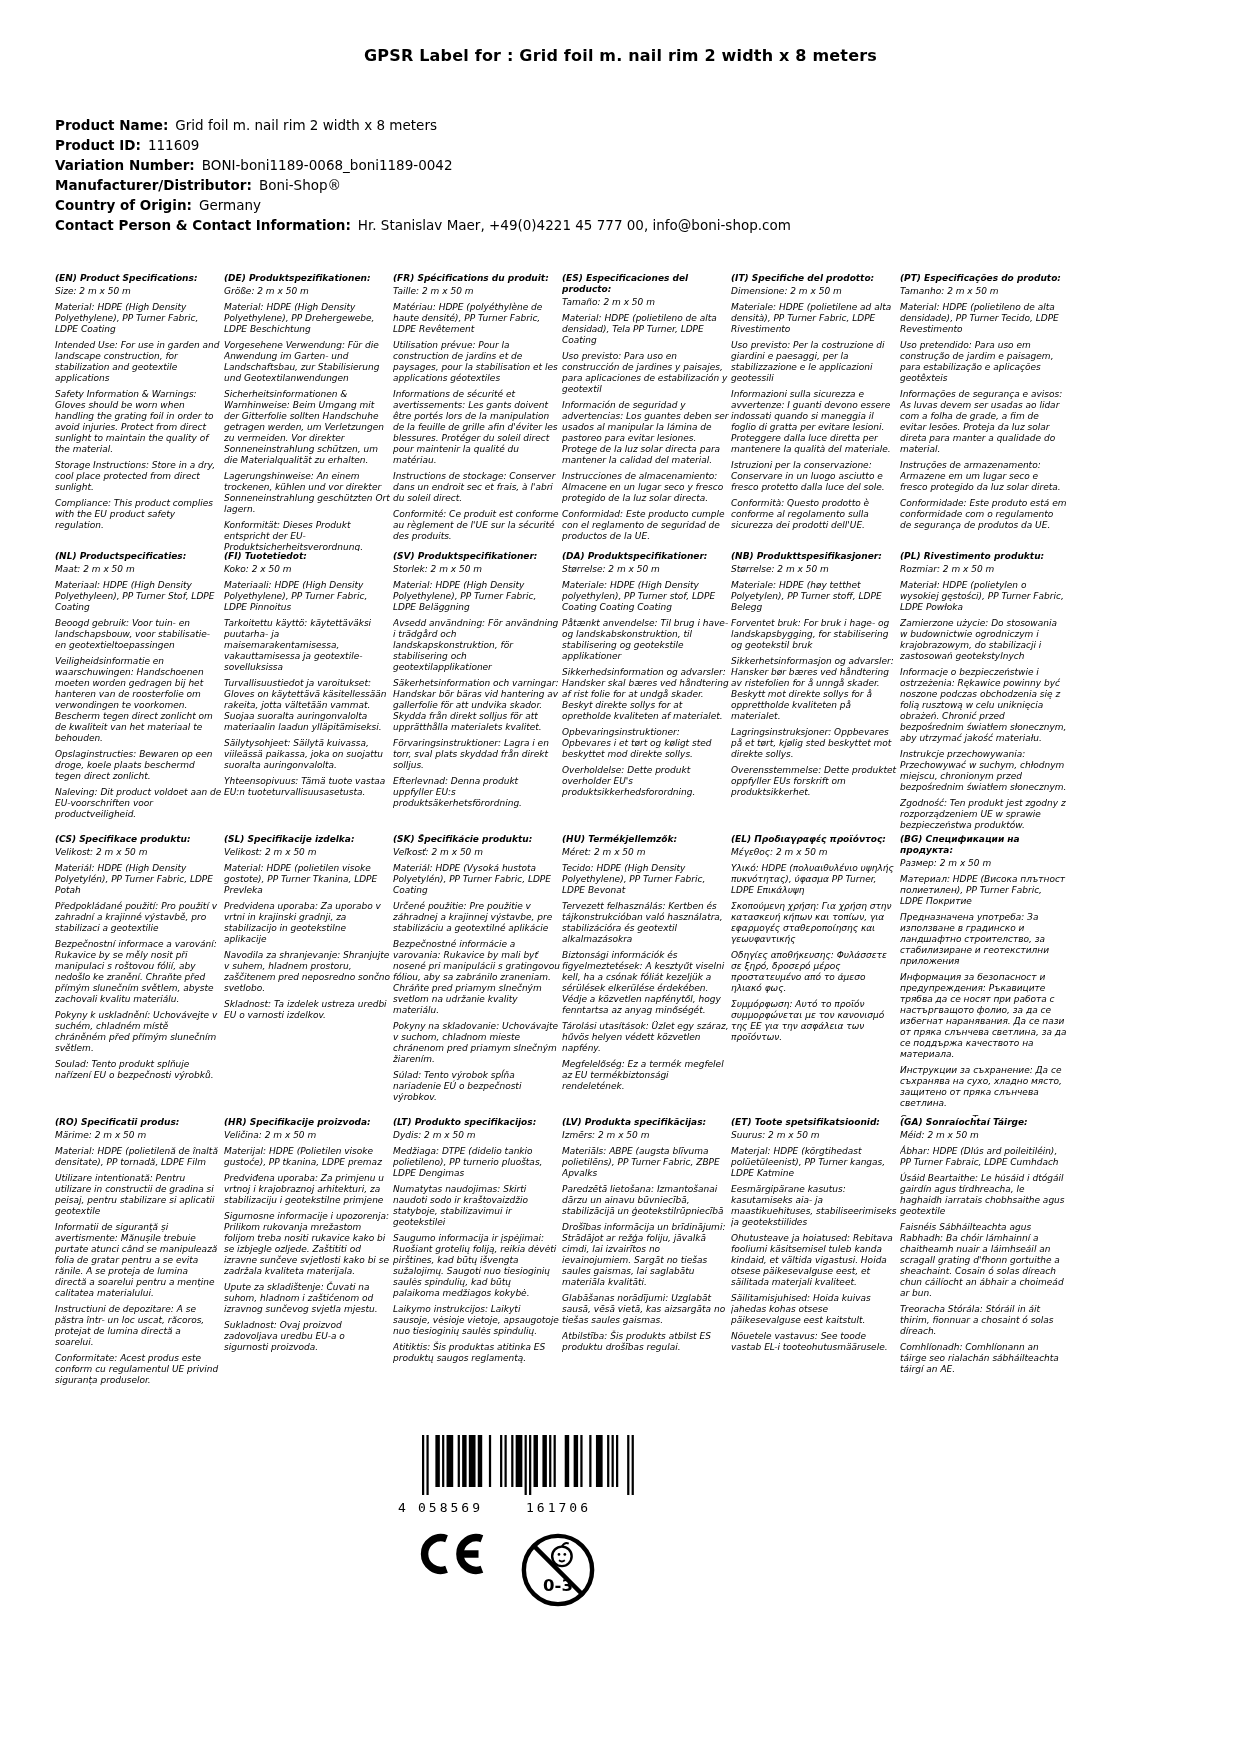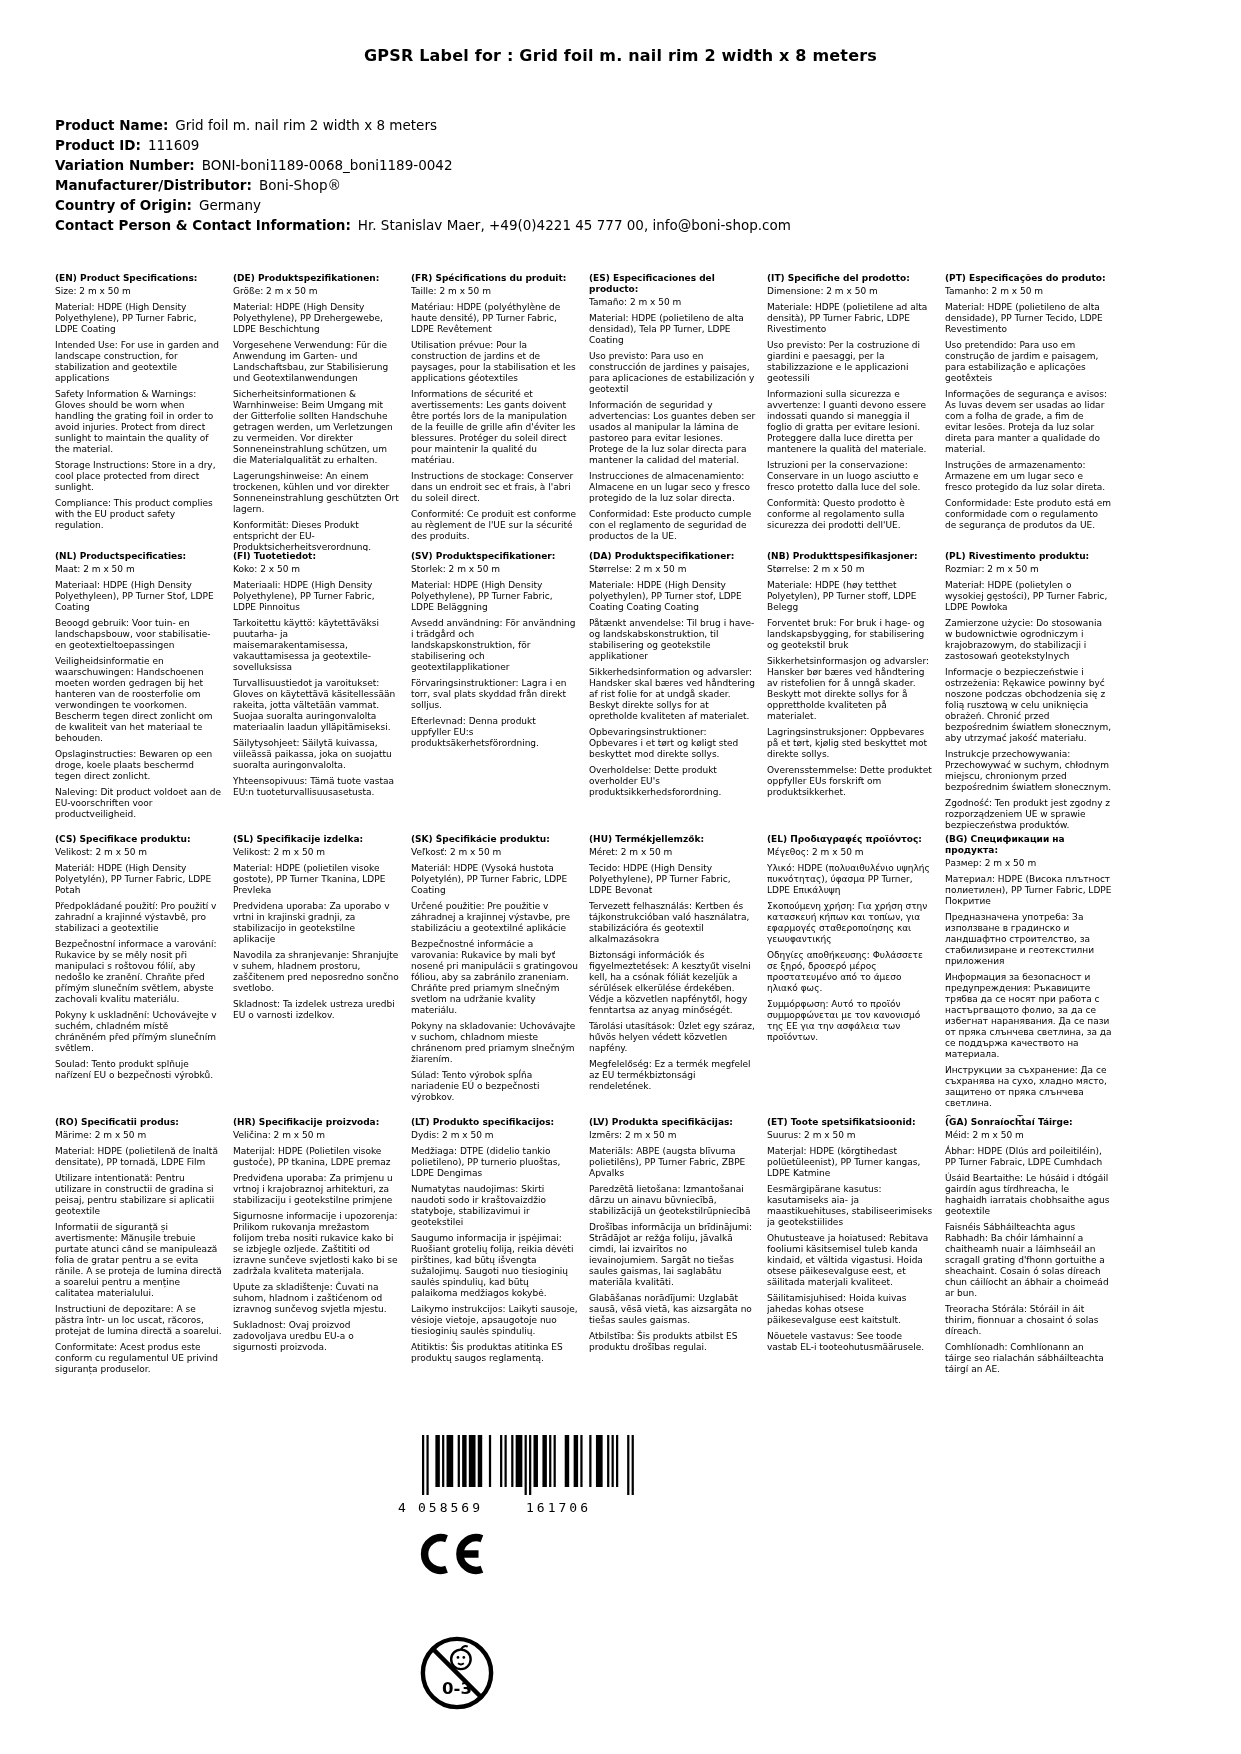--- a/index.html
+++ b/index.html
@@ -25,40 +25,41 @@
     font-size: 13.5px;
     line-height: 20px;
   }
   .pi-row { white-space: nowrap; }
   .pi-label { font-weight: bold; margin-right: 7px; }
   .spec-grid {
     margin: 38px 0 0 55px;
     display: grid;
     grid-template-columns: repeat(6, 167px);
     grid-template-rows: 278px 283px 283px 300px;
-    column-gap: 11px;
+    column-gap: 2px;
+    font-style: italic;
   }
   .spec-block {
     font-size: 9px;
     line-height: 11px;
     overflow: hidden;
   }
   .spec-header { font-weight: bold; margin-bottom: 2px; }
   .spec-p { margin: 0 0 5px 0; }
   .bottom-area { margin: 18px 0 0 398px; width: 260px; }
   .barcode { position: relative; width: 212px; margin-left: 24px; }
   .barcode-digits {
     display: flex;
     font-family: "DejaVu Sans Mono", monospace;
     font-size: 13px;
     margin-top: 1px;
   }
   .bd-first { width: 20px; margin-left: -24px; }
   .bd-left, .bd-right { flex: 1; letter-spacing: 3px; }
-  .marks { display: flex; align-items: flex-start; gap: 57px; margin-top: 16px; margin-left: 20px; flex-direction: column; }
+  .marks { display: flex; align-items: flex-start; gap: 33px; margin-top: 16px; margin-left: 20px; }
   .ce-mark svg { display: block; }
   .age-warning svg { display: block; }
 </style>
 </head>
 <body>
 
 <div class="page">
 
   <div class="title">GPSR Label for : Grid foil m. nail rim 2 width x 8 meters</div>
 
@@ -167,20 +168,21 @@
         <p class="spec-p">Turvallisuustiedot ja varoitukset: Gloves on käytettävä käsitellessään rakeita, jotta vältetään vammat. Suojaa suoralta auringonvalolta materiaalin laadun ylläpitämiseksi.</p>
         <p class="spec-p">Säilytysohjeet: Säilytä kuivassa, viileässä paikassa, joka on suojattu suoralta auringonvalolta.</p>
         <p class="spec-p">Yhteensopivuus: Tämä tuote vastaa EU:n tuoteturvallisuusasetusta.</p>
       </div>
 
   <div class="spec-block">
     <div class="spec-header">(SV) Produktspecifikationer:</div>
   <p class="spec-p">Storlek: 2 m x 50 m</p>
         <p class="spec-p">Material: HDPE (High Density Polyethylene), PP Turner Fabric, LDPE Beläggning</p>
         <p class="spec-p">Avsedd användning: För användning i trädgård och landskapskonstruktion, för stabilisering och geotextilapplikationer</p>
+        <p class="spec-p">Säkerhetsinformation och varningar: Handskar bör bäras vid hantering av gallerfolie för att undvika skador. Skydda från direkt solljus för att upprätthålla materialets kvalitet.</p>
         <p class="spec-p">Förvaringsinstruktioner: Lagra i en torr, sval plats skyddad från direkt solljus.</p>
         <p class="spec-p">Efterlevnad: Denna produkt uppfyller EU:s produktsäkerhetsförordning.</p>
       </div>
 
   <div class="spec-block">
     <div class="spec-header">(DA) Produktspecifikationer:</div>
   <p class="spec-p">Størrelse: 2 m x 50 m</p>
         <p class="spec-p">Materiale: HDPE (High Density polyethylen), PP Turner stof, LDPE Coating Coating Coating</p>
         <p class="spec-p">Påtænkt anvendelse: Til brug i have- og landskabskonstruktion, til stabilisering og geotekstile applikationer</p>
         <p class="spec-p">Sikkerhedsinformation og advarsler: Handsker skal bæres ved håndtering af rist folie for at undgå skader. Beskyt direkte sollys for at opretholde kvaliteten af materialet.</p>

